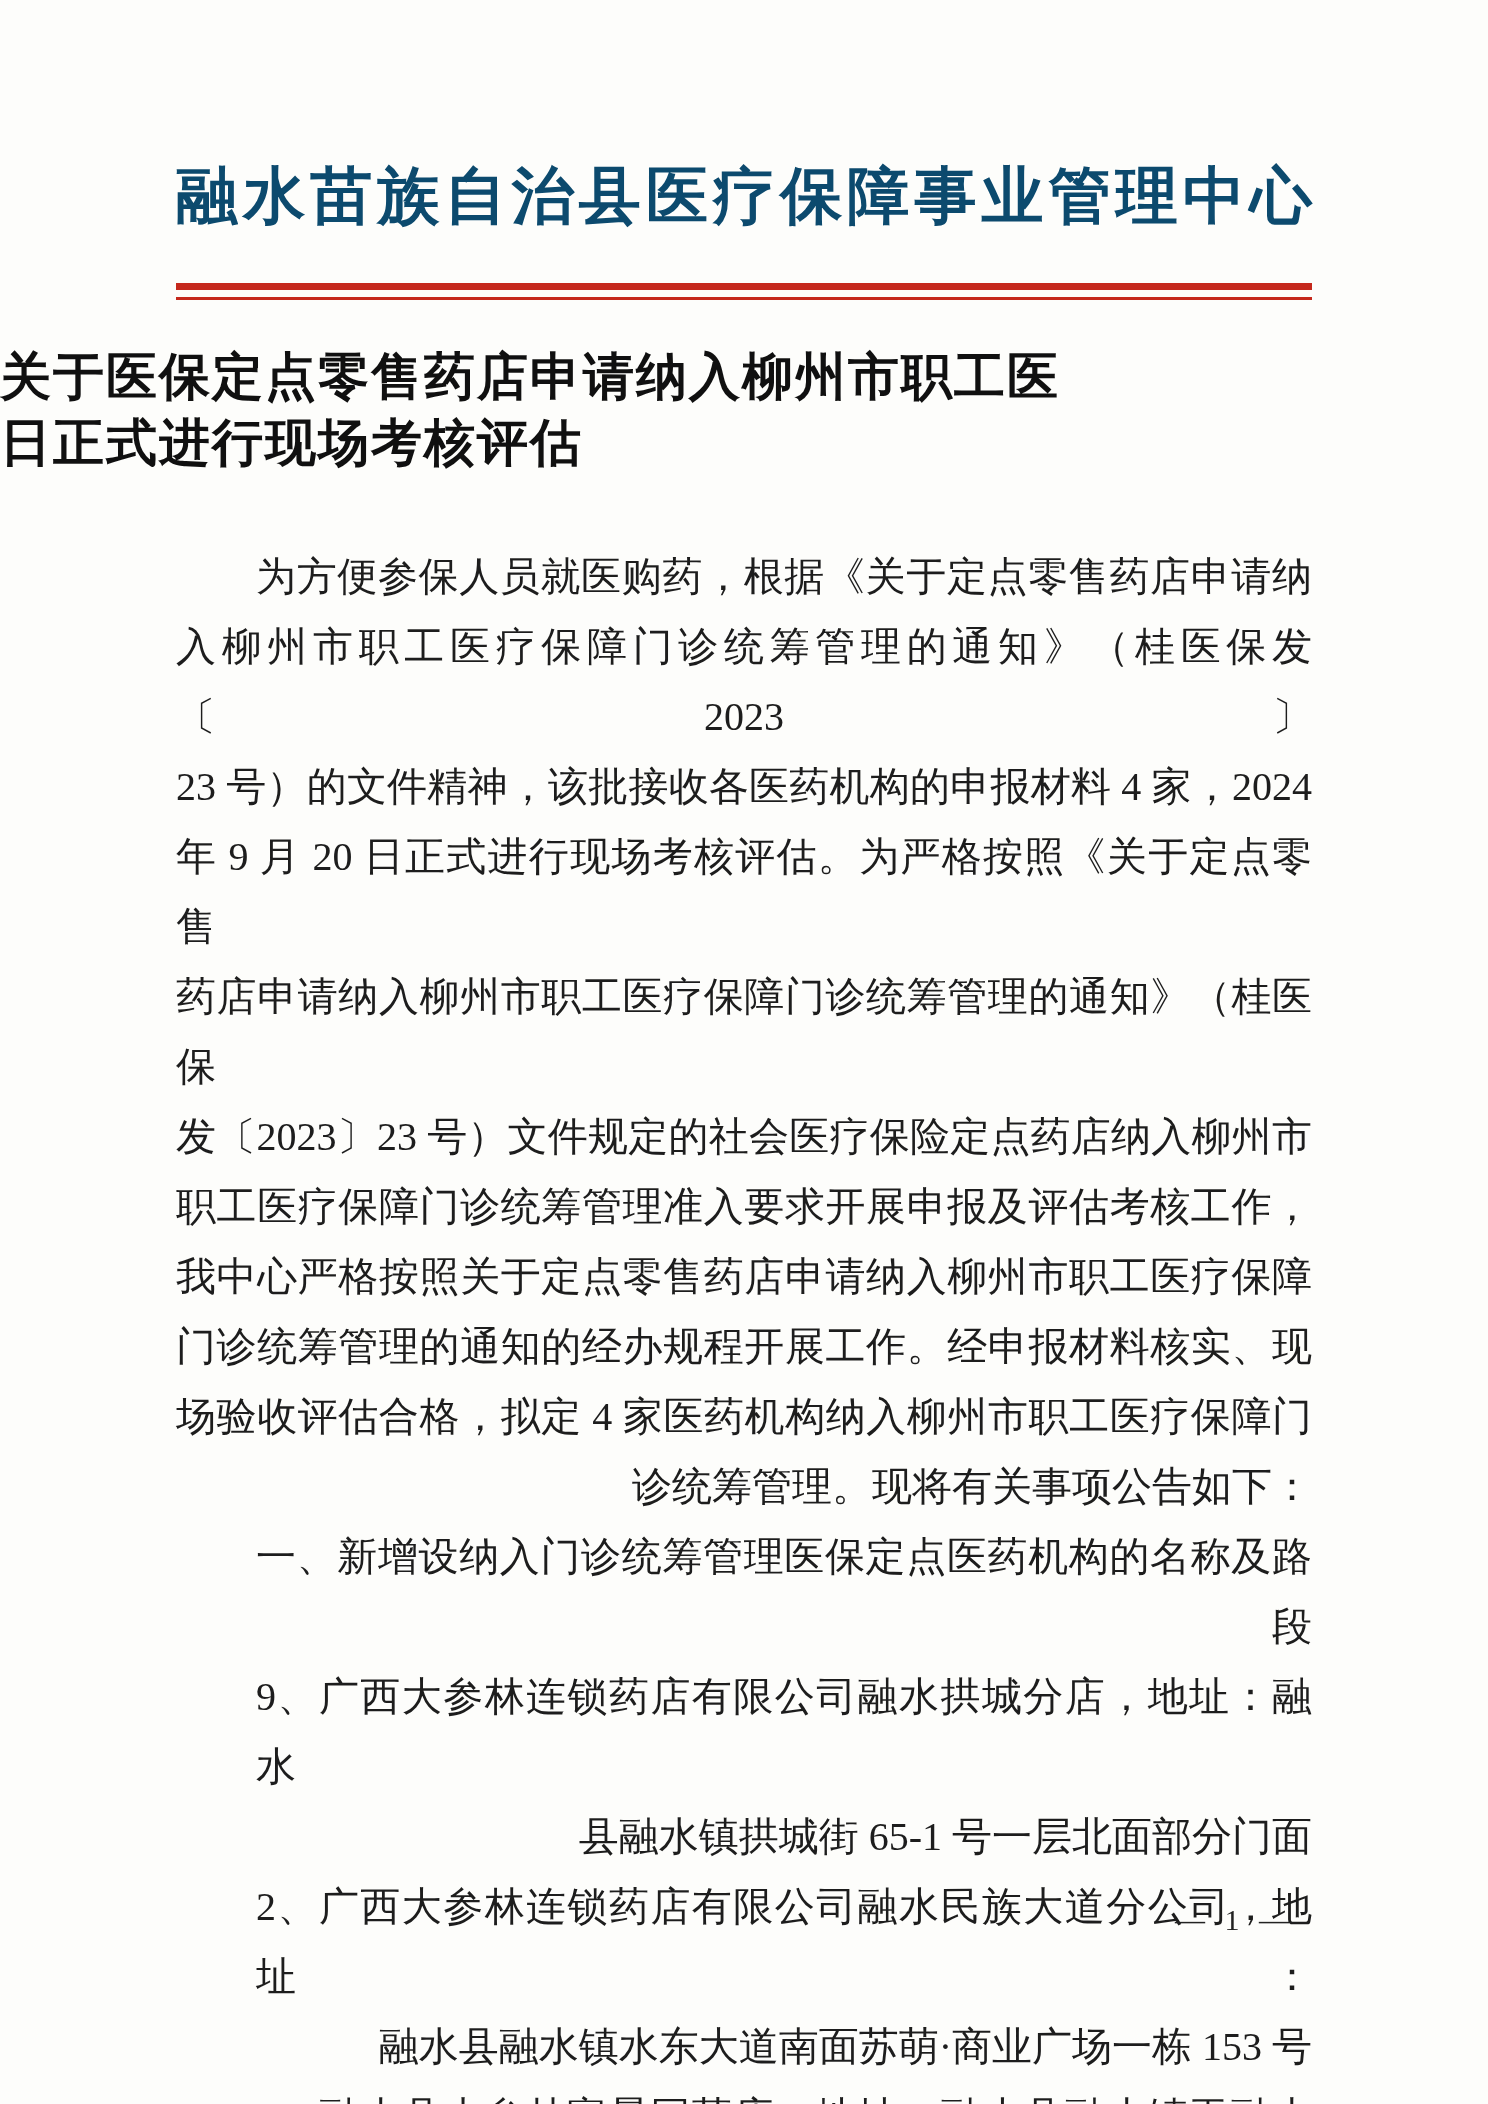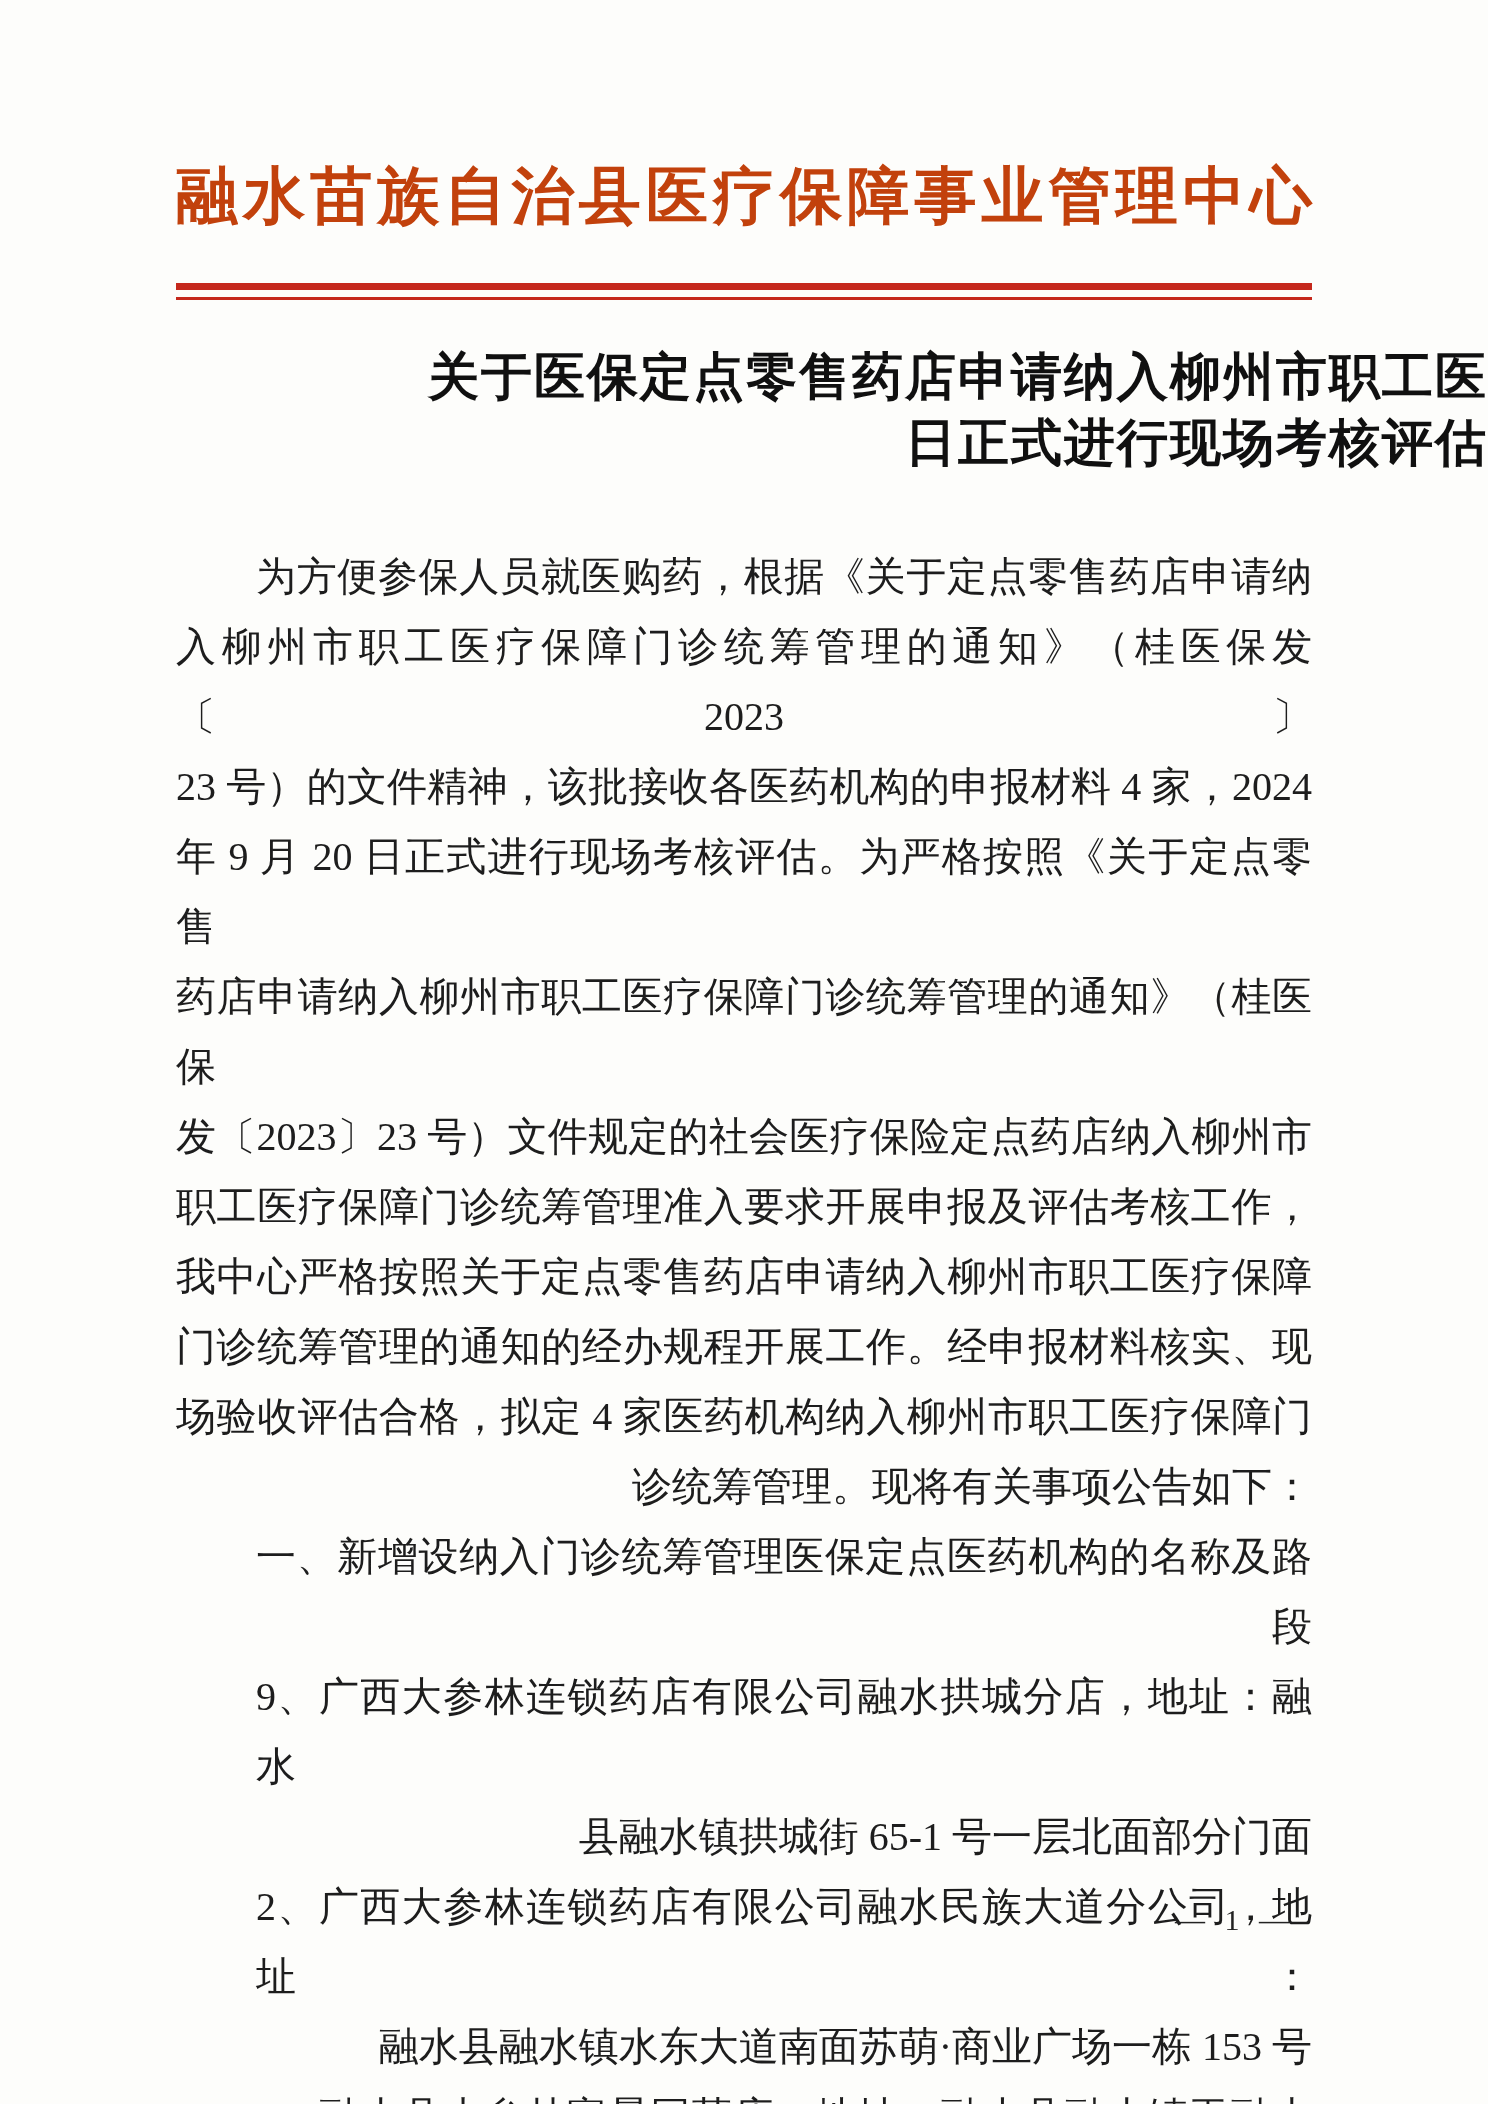--- a/index.html
+++ b/index.html
@@ -18,21 +18,21 @@
   }
   
   .agency-title {
     position: absolute;
     top: 146px;
     left: 176px;
     width: 1136px;
     font-size: 62px;
     line-height: 100px;
     font-weight: 700;
-    color: #c2410c;
+    color: #0c4a6e;
     text-align: justify;
     text-align-last: justify;
     white-space: nowrap;
   }
   
   .red-rule {
     position: absolute;
     top: 283px;
     left: 176px;
     width: 1136px;
@@ -46,21 +46,21 @@
     height: 3px;
     background: #c5281c;
   }
   
   .doc-title {
     position: absolute;
     top: 344px;
     left: 0;
     width: 100%;
     margin: 0;
-    text-align: right;
+    text-align: left;
     font-size: 51px;
     line-height: 66px;
     font-weight: 700;
     letter-spacing: 2px;
     color: #101010;
   }
   .doc-title-line {
     display: block;
   }
   

